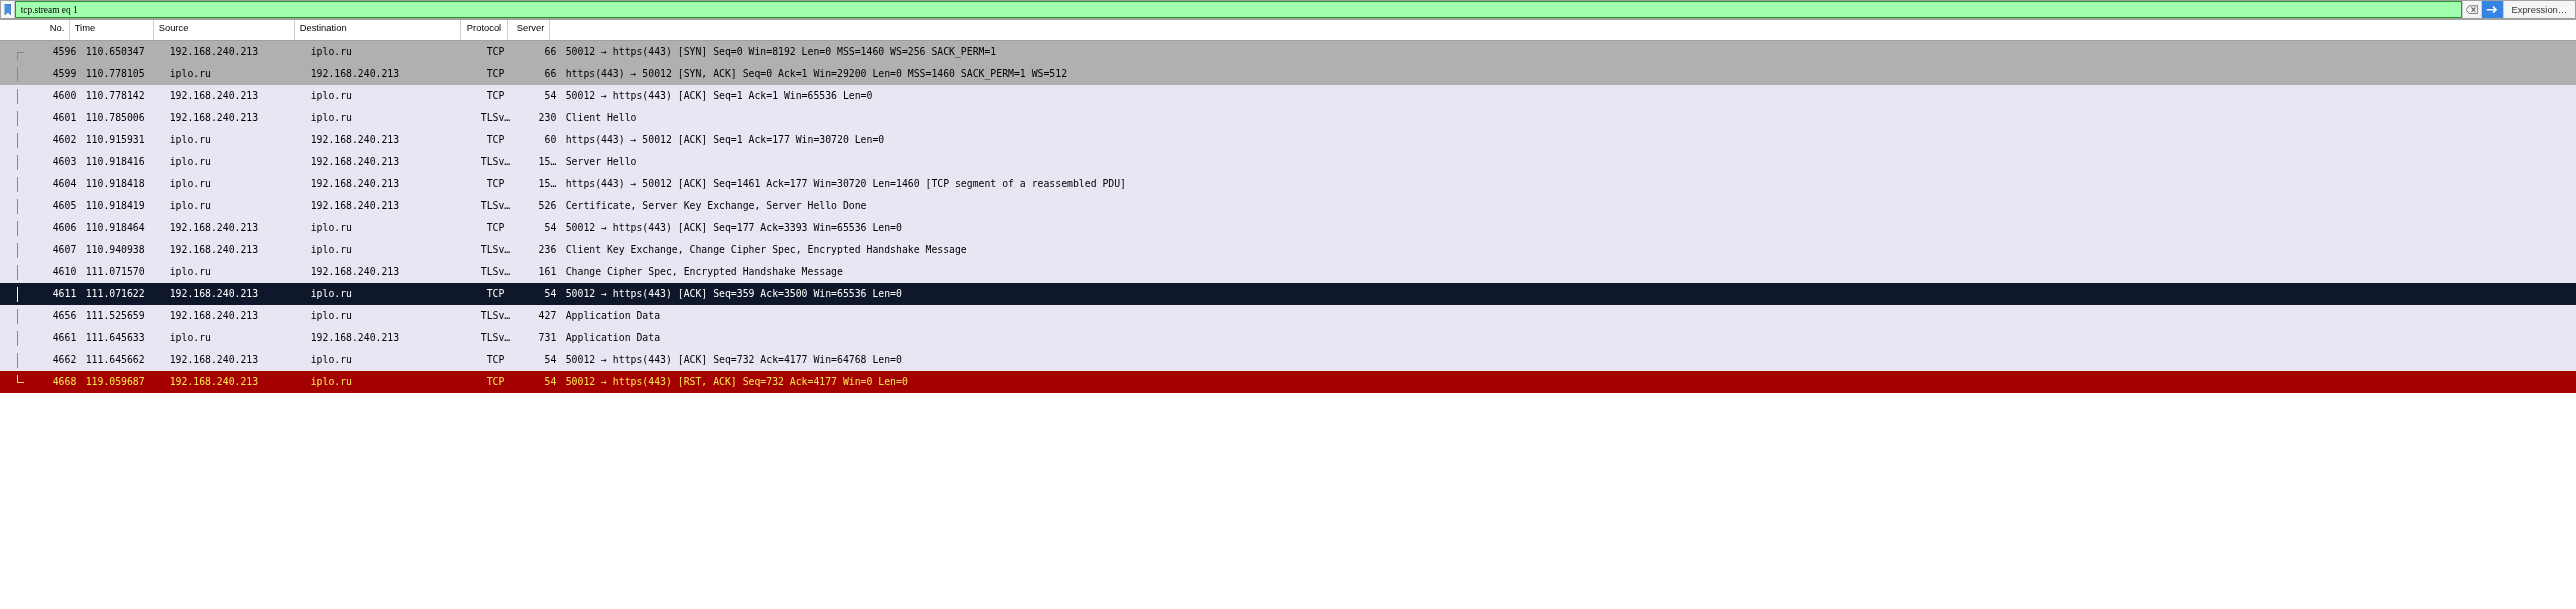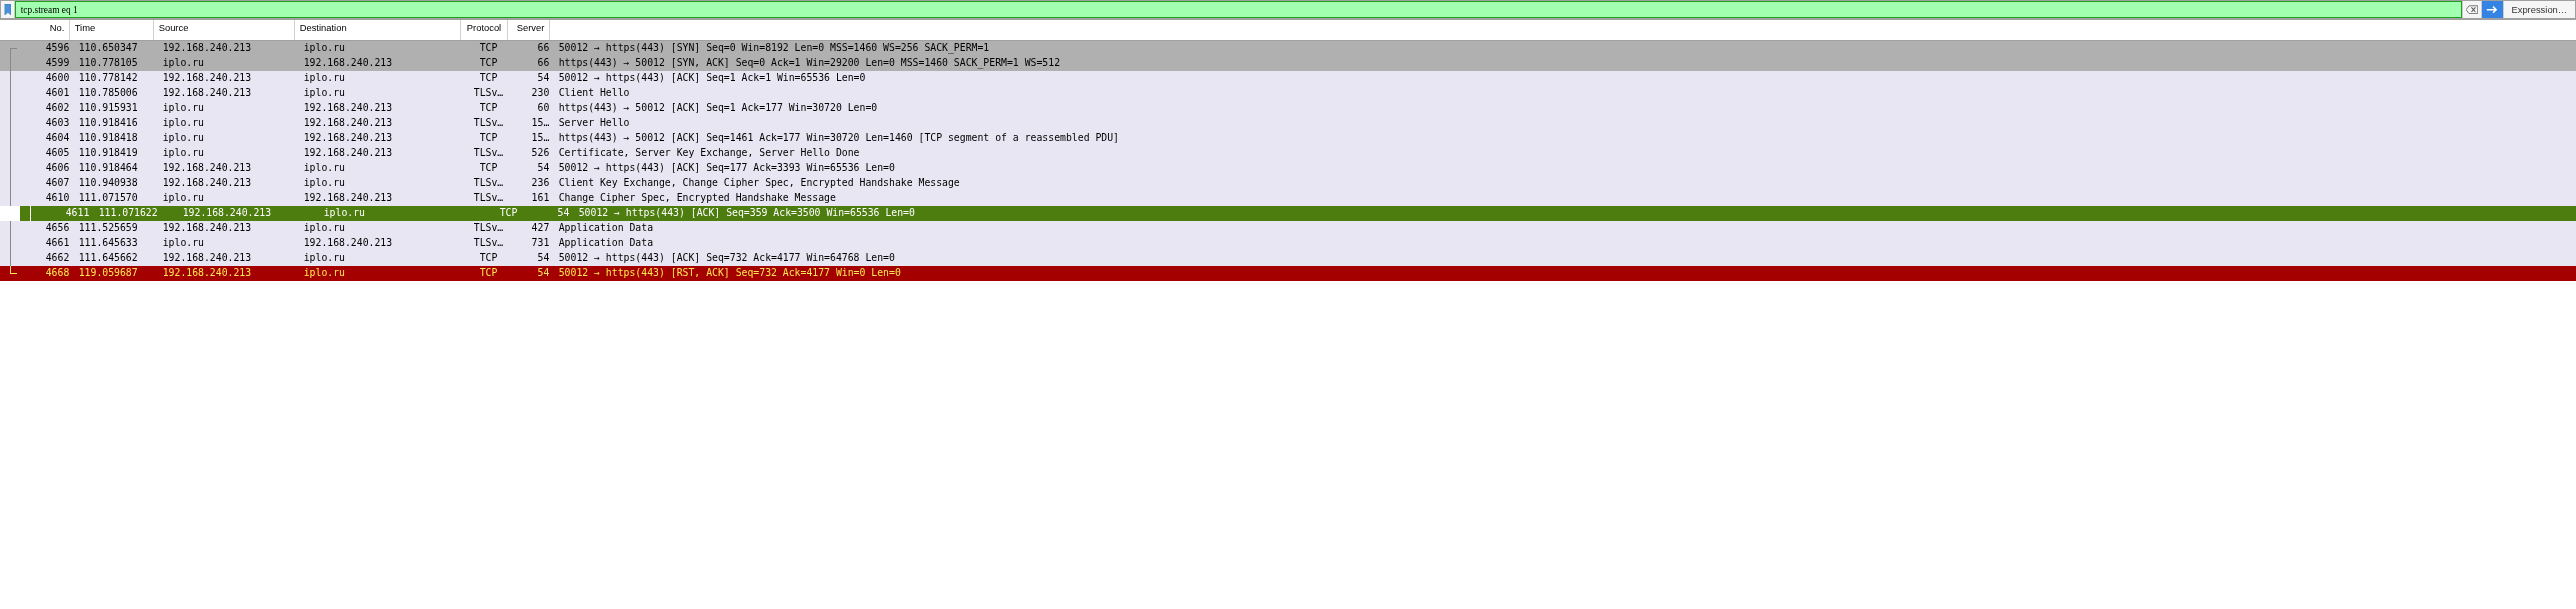--- a/index.html
+++ b/index.html
@@ -9,33 +9,33 @@
   .bookmark svg { width:7.8px; height:11px; }
   .filter-input { flex:1; background:#a3ffb0; border:0.8px solid #1fa01f; display:flex; align-items:center; padding:0 4.7px; font-family:Liberation Serif, serif; font-size:9.4px; }
   .clear-btn, .apply-btn { display:flex; align-items:center; justify-content:center; background:#f5f5f5; border-left:0.8px solid #ccc; padding:0 3.1px; }
   .clear-btn svg { width:12.5px; height:9.4px; }
   .apply-btn { background:#3584e4; color:#fff; }
   .apply-btn svg { width:14px; height:9.4px; }
   .expr-btn { padding:0 7.8px; display:flex; align-items:center; background:#f5f5f5; border-left:0.8px solid #ccc; color:#333; }
   .headers { display:flex; background:#fff; border-top:0.8px solid #a0a0a0; border-bottom:0.8px solid #a0a0a0; font-size:9.4px; height:22px; }
   .headers .col { border-right:0.8px solid #d0d0d0; padding:2.3px 4.7px; overflow:hidden; white-space:nowrap; }
   .packet-list { font-family:"Menlo","DejaVu Sans Mono",monospace; font-size:9.8px; line-height:1.45; }
-  .row { display:flex; padding:4px; height:15px; align-items:center; }
+  .row { display:flex; padding:11px; height:15px; align-items:center; }
   .row .col { padding:0 4.7px; overflow:hidden; white-space:nowrap; }
   .c-no { width:56px; text-align:right; }
   .c-time { width:84px; }
   .c-src { width:141px; }
   .c-dst { width:166px; }
   .c-proto { width:47px;text-align:center; }
   .c-len { width:42px; text-align:right; }
   .c-info { flex:1; }
   .tree-gutter { width:14px; display:inline-block; position:relative; height:15px; flex-shrink:0; }
   .r-gray { background:#b0b0b0; color:#000; }
   .r-lav { background:#e7e6f2; color:#000; }
-  .r-sel { background:#4d7c0f; color:#fff;margin-left:20px; }
+  .r-sel { background:#0f172a; color:#fff; }
   .r-red { background:#a40000; color:#fce94f; }
   .tree-gutter.first::before { content:""; position:absolute; left:6.2px; top:7px; width:7px; height:0.8px; background:#888; }
   .tree-gutter.first::after { content:""; position:absolute; left:6.2px; top:7px; width:0.8px; bottom:-0.8px; background:#888; }
   .tree-gutter.mid::after { content:""; position:absolute; left:6.2px; top:0; bottom:0; width:0.8px; background:#888; }
   .tree-gutter.last::before { content:""; position:absolute; left:6.2px; top:0; width:0.8px; height:7.8px; background:#888; }
   .tree-gutter.last::after { content:""; position:absolute; left:6.2px; top:7px; width:7px; height:0.8px; background:#888; }
   .tree-gutter.sel::after, .tree-gutter.sel::before { background:#fff; }
   .tree-gutter.red::after, .tree-gutter.red::before { background:#fce94f; }
 </style>
 </head>

